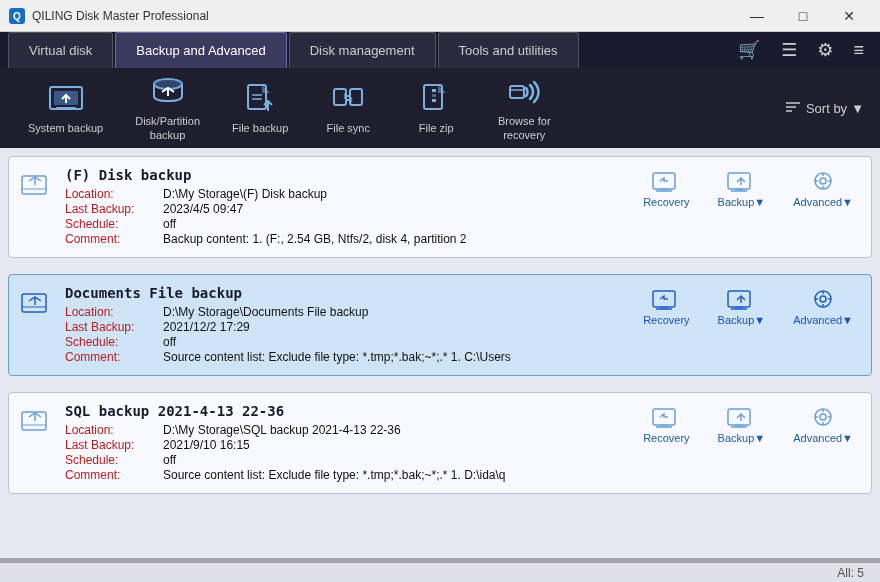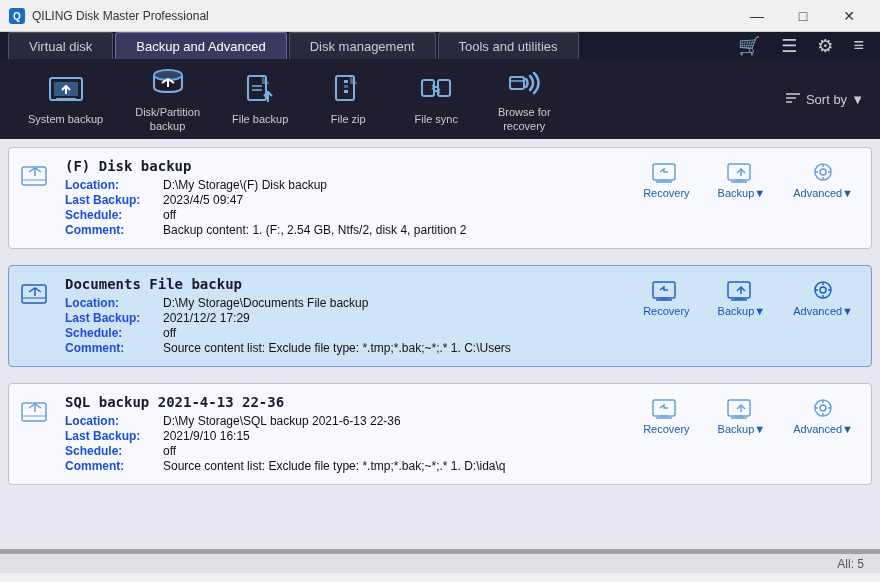--- a/index.html
+++ b/index.html
@@ -18,21 +18,21 @@
     .titlebar-title { font-size: 12px; color: #333; flex: 1; }
     .titlebar-controls { display: flex; gap: 0; }
     .titlebar-btn {
       width: 46px; height: 32px; background: none; border: none; cursor: pointer;
       font-size: 14px; color: #333; display: flex; align-items: center; justify-content: center;
     }
 
     
     .nav-tabs {
       background: #1a1a2e;
-      height: 27px;
+      height: 36px;
       display: flex;
       align-items: stretch;
       padding: 0 8px;
     }
     .nav-tab {
       padding: 0 20px;
       color: #ccc;
       font-size: 13px;
       cursor: pointer;
       display: flex;
@@ -129,21 +129,21 @@
     }
     .card-icon {
       width: 32px;
       height: 32px;
       flex-shrink: 0;
       margin-top: 4px;
     }
     .card-body { flex: 1; }
     .card-title { font-weight: bold; font-size: 14px; color: #1a1a2e; margin-bottom: 4px; font-family: monospace; }
     .card-row { display: flex; gap: 8px; margin-bottom: 1px; font-size: 12px; color: #333; }
-    .card-label { color: #1d4ed8; min-width: 90px; font-weight: bold; }
+    .card-label { color: #b91c1c; min-width: 90px; }
     .card-value { color: #111; }
     .action-group {
       display: flex;
       gap: 16px;
       align-items: flex-end;
     }
     .action-btn {
       display: flex;
       flex-direction: column;
       align-items: center;
@@ -244,39 +244,39 @@
       <line x1="10" y1="14" x2="20" y2="14" stroke="#7ab0e0" stroke-width="1.5"></line>
       <line x1="10" y1="18" x2="20" y2="18" stroke="#7ab0e0" stroke-width="1.5"></line>
       <path d="M22 24 L26 20 L30 24" fill="none" stroke="#7ab0e0" stroke-width="2"></path>
       <line x1="26" y1="20" x2="26" y2="30" stroke="#7ab0e0" stroke-width="2"></line>
     </svg>
     <span class="toolbar-item-label">File backup</span>
   </div>
 
   <div class="toolbar-item">
     <svg viewBox="0 0 36 36">
-      <rect x="6" y="4" width="18" height="24" rx="2" fill="none" stroke="#7ab0e0" stroke-width="2"></rect>
-      <path d="M20 4 L28 12 L20 12 Z" fill="#7ab0e0" opacity="0.5"></path>
-      <rect x="14" y="8" width="4" height="3" fill="#7ab0e0"></rect>
-      <rect x="14" y="13" width="4" height="3" fill="#7ab0e0" opacity="0.5"></rect>
-      <rect x="14" y="18" width="4" height="3" fill="#7ab0e0"></rect>
-    </svg>
-    <span class="toolbar-item-label">File zip</span>
-  </div>
-
-  <div class="toolbar-item">
-    <svg viewBox="0 0 36 36">
       <rect x="4" y="8" width="12" height="16" rx="2" fill="none" stroke="#7ab0e0" stroke-width="2"></rect>
       <rect x="20" y="8" width="12" height="16" rx="2" fill="none" stroke="#7ab0e0" stroke-width="2"></rect>
       <path d="M16 15 L20 15" stroke="#7ab0e0" stroke-width="2" marker-end="url(#a)"></path>
       <path d="M20 19 L16 19" stroke="#7ab0e0" stroke-width="2"></path>
       <polyline points="14,13 16,15 14,17" fill="none" stroke="#7ab0e0" stroke-width="1.5"></polyline>
       <polyline points="22,17 20,19 22,21" fill="none" stroke="#7ab0e0" stroke-width="1.5"></polyline>
     </svg>
     <span class="toolbar-item-label">File sync</span>
+  </div>
+
+  <div class="toolbar-item">
+    <svg viewBox="0 0 36 36">
+      <rect x="6" y="4" width="18" height="24" rx="2" fill="none" stroke="#7ab0e0" stroke-width="2"></rect>
+      <path d="M20 4 L28 12 L20 12 Z" fill="#7ab0e0" opacity="0.5"></path>
+      <rect x="14" y="8" width="4" height="3" fill="#7ab0e0"></rect>
+      <rect x="14" y="13" width="4" height="3" fill="#7ab0e0" opacity="0.5"></rect>
+      <rect x="14" y="18" width="4" height="3" fill="#7ab0e0"></rect>
+    </svg>
+    <span class="toolbar-item-label">File zip</span>
   </div>
 
   <div class="toolbar-item">
     <svg viewBox="0 0 36 36">
       <path d="M28 8 C34 14 34 22 28 28" fill="none" stroke="#7ab0e0" stroke-width="2.5" stroke-linecap="round"></path>
       <path d="M24 11 C28 15 28 21 24 25" fill="none" stroke="#7ab0e0" stroke-width="2.5" stroke-linecap="round"></path>
       <path d="M20 14 C22 16 22 20 20 22" fill="none" stroke="#7ab0e0" stroke-width="2.5" stroke-linecap="round"></path>
       <rect x="4" y="12" width="14" height="12" rx="2" fill="none" stroke="#7ab0e0" stroke-width="2"></rect>
       <line x1="4" y1="16" x2="18" y2="16" stroke="#7ab0e0" stroke-width="1.5"></line>
     </svg>
@@ -422,21 +422,21 @@
     <svg class="card-icon" viewBox="0 0 32 32">
       <rect x="1" y="5" width="24" height="18" rx="2" fill="none" stroke="#6a9fd8" stroke-width="1.5"></rect>
       <path d="M8 10 L14 6 L20 10" fill="none" stroke="#6a9fd8" stroke-width="1.5"></path>
       <path d="M14 6 L14 14" stroke="#6a9fd8" stroke-width="1.5"></path>
       <line x1="1" y1="18" x2="25" y2="18" stroke="#6a9fd8" stroke-width="1"></line>
     </svg>
     <div class="card-body">
       <div class="card-title">SQL backup 2021-4-13 22-36</div>
       <div class="card-row">
         <span class="card-label">Location:</span>
-        <span class="card-value">D:\My Storage\SQL backup 2021-6-13 22-36</span>
+        <span class="card-value">D:\My Storage\SQL backup 2021-4-13 22-36</span>
       </div>
       <div class="card-row">
         <span class="card-label">Last Backup:</span>
         <span class="card-value">2021/9/10 16:15</span>
       </div>
       <div class="card-row">
         <span class="card-label">Schedule:</span>
         <span class="card-value">off</span>
       </div>
       <div class="card-row">

